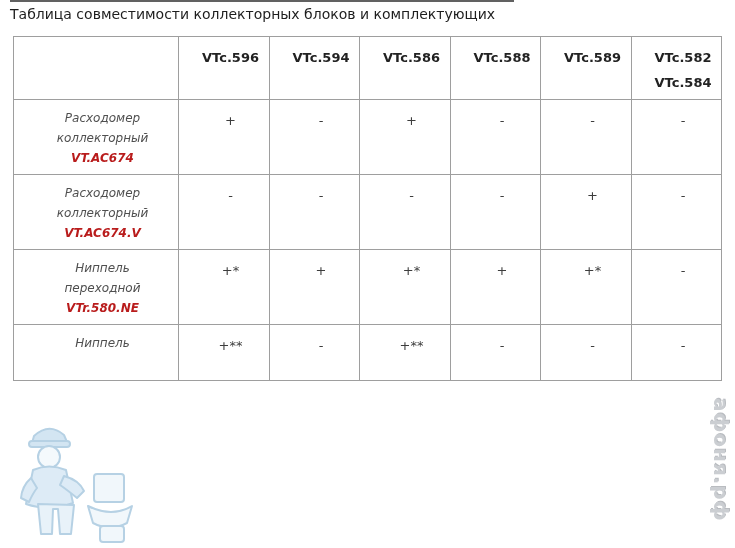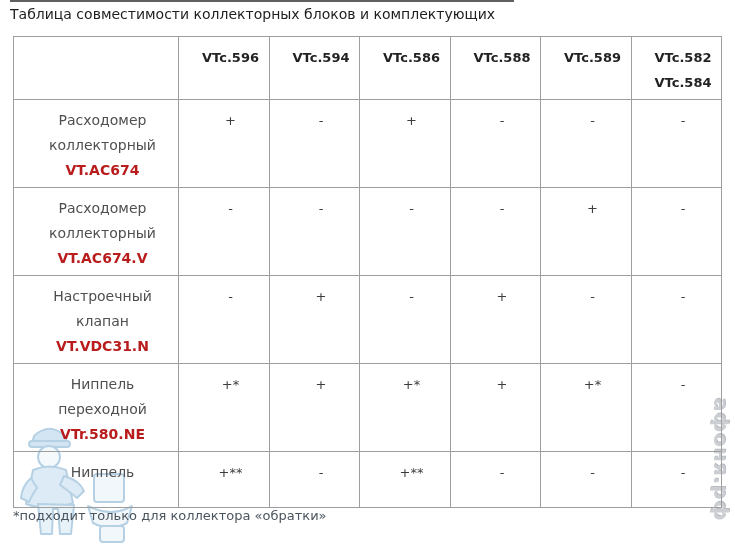--- a/index.html
+++ b/index.html
@@ -34,21 +34,21 @@
   table.compat th,table.compat td{
     border:1px solid #9e9e9e;
     vertical-align:top;text-align:center;
     padding:8px 6px 4px 19px;
     background:transparent;
   }
   table.compat th{
     font-size:13px;font-weight:bold;color:#222222;
     line-height:25px;white-space:pre-line;
   }
-  td.row-label{font-size:14px;color:#4f4f4f;line-height:25px;}
+  td.row-label{font-size:12px;color:#4f4f4f;line-height:20px;font-style:italic;}
   td.row-label .row-name{white-space:pre-line;}
   td.row-label .row-code{font-weight:bold;color:#b91c1c;}
   td.val{font-size:13px;color:#3d3d3d;line-height:25px;}
 
   tr.h58{height:58px;}
   tr.h75{height:75px;}
   tr.h54{height:54px;}
   tr.h56{height:56px;}
 
   .footnotes{
@@ -123,33 +123,20 @@
       <span class="row-code">VT.AC674.V</span>
     </td>
     <td class="val">-</td>
     <td class="val">-</td>
     <td class="val">-</td>
     <td class="val">-</td>
     <td class="val">+</td>
     <td class="val">-</td>
   </tr>
 
-  <tr class="h75">
-    <td class="row-label">
-      <span class="row-name">Настроечный
-клапан</span><br>
-      <span class="row-code">VT.VDC31.N</span>
-    </td>
-    <td class="val">-</td>
-    <td class="val">+</td>
-    <td class="val">-</td>
-    <td class="val">+</td>
-    <td class="val">-</td>
-    <td class="val">-</td>
-  </tr>
 
 
   <tr class="h75">
     <td class="row-label">
       <span class="row-name">Ниппель
 переходной</span><br>
       <span class="row-code">VTr.580.NE</span>
     </td>
     <td class="val">+*</td>
     <td class="val">+</td>
@@ -168,14 +155,13 @@
     <td class="val">-</td>
     <td class="val">+**</td>
     <td class="val">-</td>
     <td class="val">-</td>
     <td class="val">-</td>
   </tr>
 </tbody>
   </table>
 
 <div class="footnotes">
-  <div>*подходит только для коллектора «обратки»</div>
 </div>
 
 </body></html>

